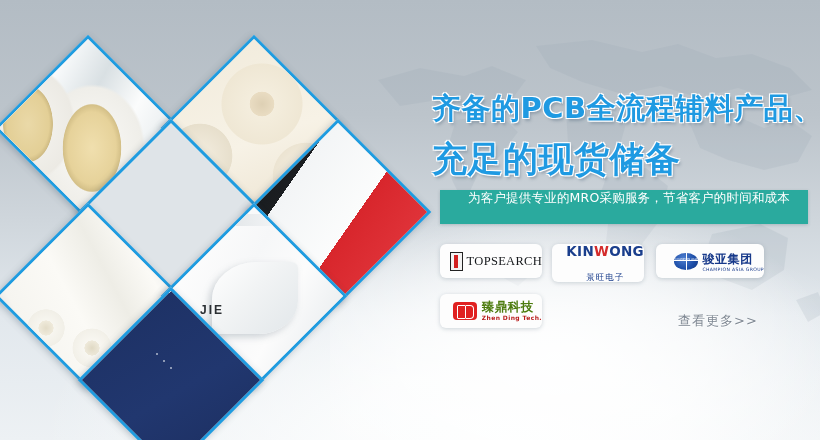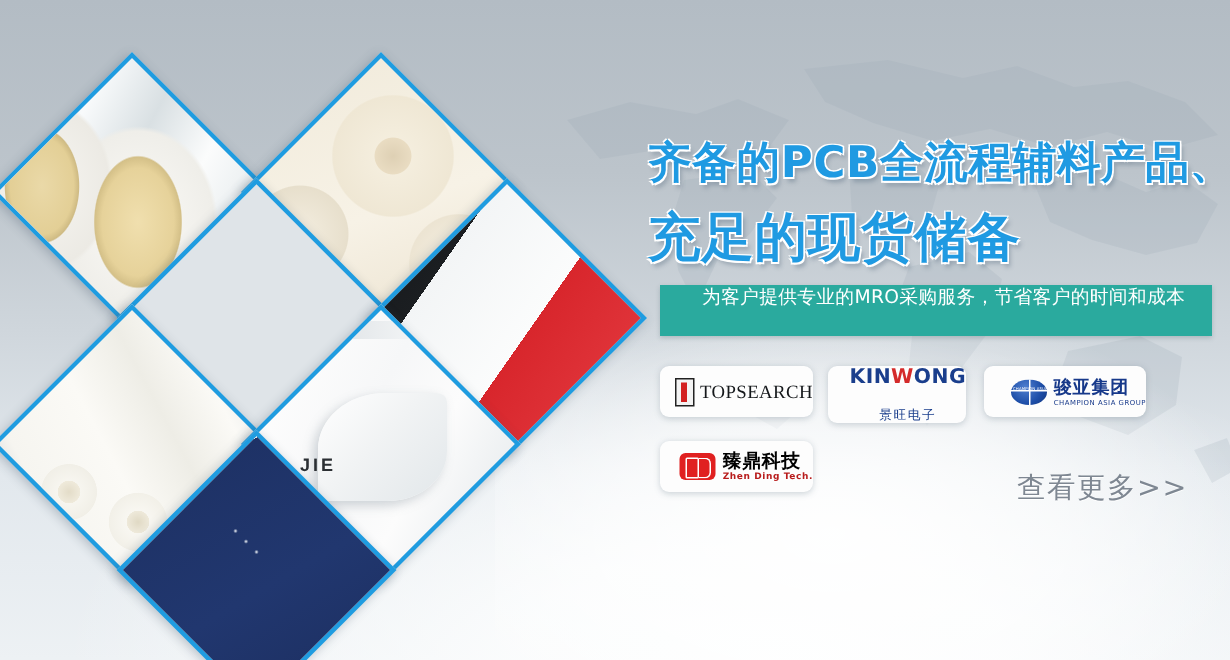--- a/index.html
+++ b/index.html
@@ -195,21 +195,21 @@
   }
 
   
   .kw-wrap{ text-align:center; line-height:1; }
   .kw-en{
     font-family:"DejaVu Sans","Liberation Sans",sans-serif;
     font-weight:700; font-size:13.5px; color:#1a3e8c; letter-spacing:.3px;
   }
   .kw-en .w{ color:#d42b2b; }
   .kw-cn{
-    font-family:Liberation Mono, monospace;
+    font-family:Liberation Sans, sans-serif;
     font-size:8.5px; color:#1a3e8c; margin-top:14px; letter-spacing:1px;
   }
 
   
   .ca-wrap{ display:flex; align-items:center; gap:4px; }
   .ca-globe{
     width:24px; height:17px; flex:none; border-radius:50%;
     background:
       linear-gradient(#ffffff,#ffffff) center/100% 1.4px no-repeat,
       linear-gradient(#ffffff,#ffffff) center/1.4px 100% no-repeat,
@@ -241,32 +241,32 @@
     content:""; position:absolute; left:4px; top:3px; width:7px; height:12px;
     border:1.6px solid #fff; border-radius:1px;
   }
   .zd-mark:after{
     content:""; position:absolute; left:13px; top:3px; width:7px; height:12px;
     border:1.6px solid #fff; border-left:none; border-radius:0 4px 4px 0;
   }
   .zd-text{ line-height:1; }
   .zd-cn{
     font-family:"DejaVu Sans","Liberation Sans",sans-serif;
-    font-weight:700; font-size:12.5px; color:#000000; letter-spacing:.5px;
+    font-weight:700; font-size:12.5px; color:#4d7c0f; letter-spacing:.5px;
   }
   .zd-en{
     font-family:"DejaVu Sans",sans-serif; font-weight:700;
     font-size:6px; color:#b81c1c; letter-spacing:.4px; margin-top:2px;
   }
 
   
   #more-link{
     position:absolute; left:254px; top:312px;
     font-family:"DejaVu Sans","Liberation Sans",sans-serif;
-    font-size:19px; color:#7e8792;
+    font-size:13px; color:#7e8792;
     letter-spacing:1px; white-space:nowrap;
     text-shadow:0 1px 0 rgba(255,255,255,.85);
     cursor:pointer;
   }
 </style>
 </head>
 <body>
 
 <div id="banner">
 

